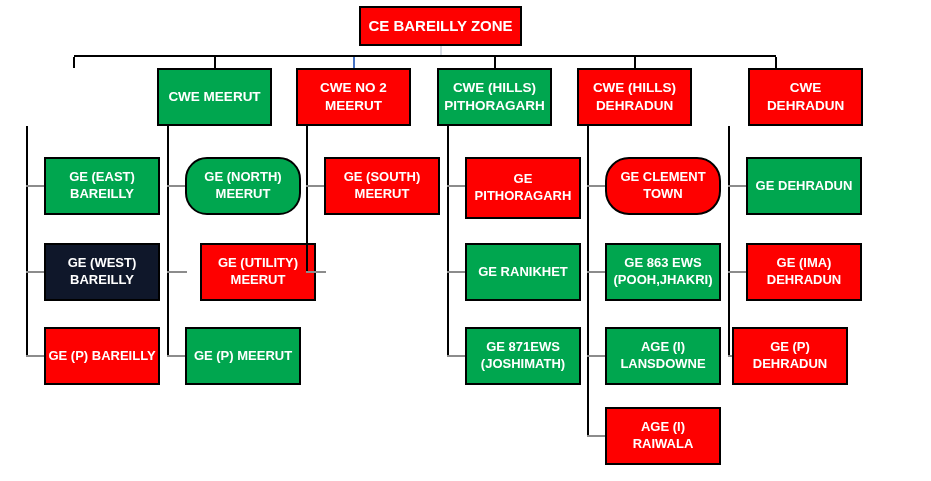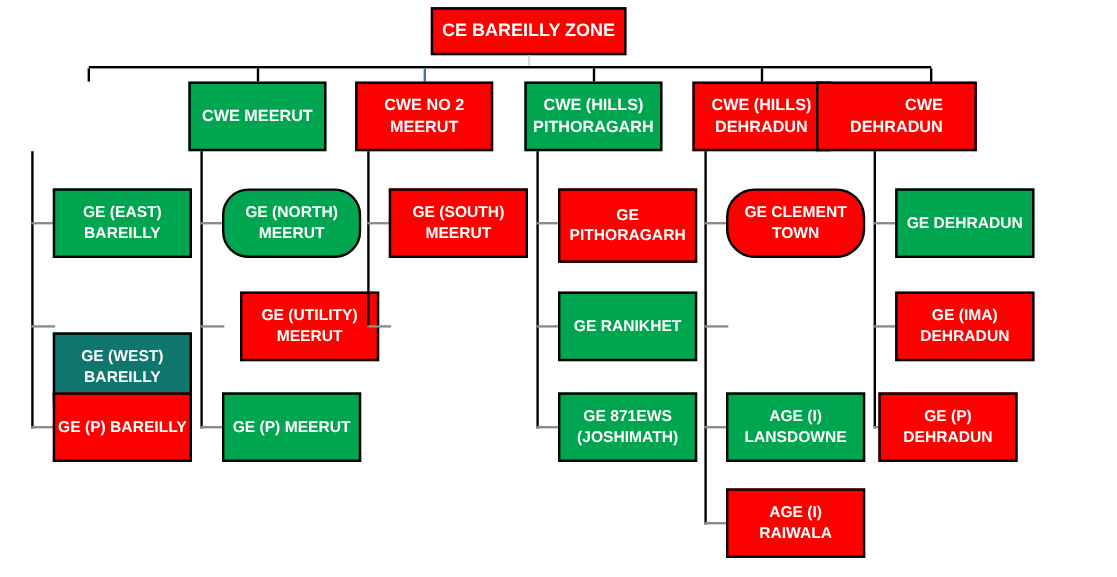--- a/index.html
+++ b/index.html
@@ -35,21 +35,21 @@
 <div class="canvas" id="canvas">
     <div class="node root" style="left: 359px; top: 6px; width: 163px; height: 40px; background: rgb(254, 0, 0);">CE BAREILLY ZONE</div>
     <div class="line" style="left: 439.5px; top: 46px; width: 2px; height: 11px; background: rgb(214, 220, 229);"></div>
     <div class="line" style="left: 73.5px; top: 55px; width: 702px; height: 2px; background: rgb(0, 0, 0);"></div>
     <div class="line" style="left: 72.5px; top: 57px; width: 2px; height: 11px; background: rgb(0, 0, 0);"></div>
     <div class="line" style="left: 26px; top: 126px; width: 2px; height: 231px; background: rgb(0, 0, 0);"></div>
     <div class="line" style="left: 26px; top: 185px; width: 20px; height: 2px; background: rgb(140, 140, 140);"></div>
     <div class="node child" style="left: 44px; top: 157px; width: 116px; height: 58px; background: rgb(0, 166, 79);">GE (EAST)
 BAREILLY</div>
     <div class="line" style="left: 26px; top: 271px; width: 20px; height: 2px; background: rgb(140, 140, 140);"></div>
-    <div class="node child" style="left: 44px; top: 243px; width: 116px; height: 58px; background: #0f766e; margin-top: 34px;">GE (WEST)
+    <div class="node child" style="left: 44px; top: 243px; width: 116px; height: 58px; background: #0f172a;">GE (WEST)
 BAREILLY</div>
     <div class="line" style="left: 26px; top: 355px; width: 20px; height: 2px; background: rgb(140, 140, 140);"></div>
     <div class="node child" style="left: 44px; top: 327px; width: 116px; height: 58px; background: rgb(254, 0, 0);">GE (P) BAREILLY</div>
     <div class="line" style="left: 213.5px; top: 57px; width: 2px; height: 11px; background: rgb(0, 0, 0);"></div>
     <div class="node parent" style="left: 157px; top: 68px; width: 115px; height: 58px; background: rgb(0, 166, 79);">CWE MEERUT</div>
     <div class="line" style="left: 167px; top: 126px; width: 2px; height: 231px; background: rgb(0, 0, 0);"></div>
     <div class="line" style="left: 167px; top: 185px; width: 20px; height: 2px; background: rgb(140, 140, 140);"></div>
     <div class="node child" style="left: 185px; top: 157px; width: 116px; height: 58px; background: rgb(0, 166, 79); border-radius: 22px;">GE (NORTH)
 MEERUT</div>
     <div class="line" style="left: 167px; top: 271px; width: 20px; height: 2px; background: rgb(140, 140, 140);"></div>
@@ -78,28 +78,30 @@
     <div class="node child" style="left: 465px; top: 327px; width: 116px; height: 58px; background: rgb(0, 166, 79);">GE 871EWS
 (JOSHIMATH)</div>
     <div class="line" style="left: 633.5px; top: 57px; width: 2px; height: 11px; background: rgb(0, 0, 0);"></div>
     <div class="node parent" style="left: 577px; top: 68px; width: 115px; height: 58px; background: rgb(254, 0, 0);">CWE (HILLS)
 DEHRADUN</div>
     <div class="line" style="left: 587px; top: 126px; width: 2px; height: 311px; background: rgb(0, 0, 0);"></div>
     <div class="line" style="left: 587px; top: 185px; width: 20px; height: 2px; background: rgb(140, 140, 140);"></div>
     <div class="node child" style="left: 605px; top: 157px; width: 116px; height: 58px; background: rgb(254, 0, 0); border-radius: 24px;">GE CLEMENT
 TOWN</div>
     <div class="line" style="left: 587px; top: 271px; width: 20px; height: 2px; background: rgb(140, 140, 140);"></div>
+    <div class="node child" style="left: 605px; top: 243px; width: 116px; height: 58px; background: rgb(0, 166, 79);">GE 863 EWS
+(POOH,JHAKRI)</div>
     <div class="line" style="left: 587px; top: 355px; width: 20px; height: 2px; background: rgb(140, 140, 140);"></div>
     <div class="node child" style="left: 605px; top: 327px; width: 116px; height: 58px; background: rgb(0, 166, 79);">AGE (I)
 LANSDOWNE</div>
     <div class="line" style="left: 587px; top: 435px; width: 20px; height: 2px; background: rgb(140, 140, 140);"></div>
     <div class="node child" style="left: 605px; top: 407px; width: 116px; height: 58px; background: rgb(254, 0, 0);">AGE (I)
 RAIWALA</div>
     <div class="line" style="left: 774.5px; top: 57px; width: 2px; height: 11px; background: rgb(0, 0, 0);"></div>
-    <div class="node parent" style="left: 680px; top: 68px; width: 134px; height: 58px; background: rgb(254, 0, 0); text-align: right;">CWE
+    <div class="node parent" style="left: 748px; top: 68px; width: 115px; height: 58px; background: rgb(254, 0, 0);">CWE
 DEHRADUN</div>
     <div class="line" style="left: 728px; top: 126px; width: 2px; height: 231px; background: rgb(0, 0, 0);"></div>
     <div class="line" style="left: 728px; top: 185px; width: 20px; height: 2px; background: rgb(140, 140, 140);"></div>
     <div class="node child" style="left: 746px; top: 157px; width: 116px; height: 58px; background: rgb(0, 166, 79); text-align: center;">GE DEHRADUN</div>
     <div class="line" style="left: 728px; top: 271px; width: 20px; height: 2px; background: rgb(140, 140, 140);"></div>
     <div class="node child" style="left: 746px; top: 243px; width: 116px; height: 58px; background: rgb(254, 0, 0);">GE (IMA)
 DEHRADUN</div>
     <div class="line" style="left: 728px; top: 355px; width: 20px; height: 2px; background: rgb(140, 140, 140);"></div>
     <div class="node child" style="left: 732px; top: 327px; width: 116px; height: 58px; background: rgb(254, 0, 0);">GE (P)
 DEHRADUN</div>

